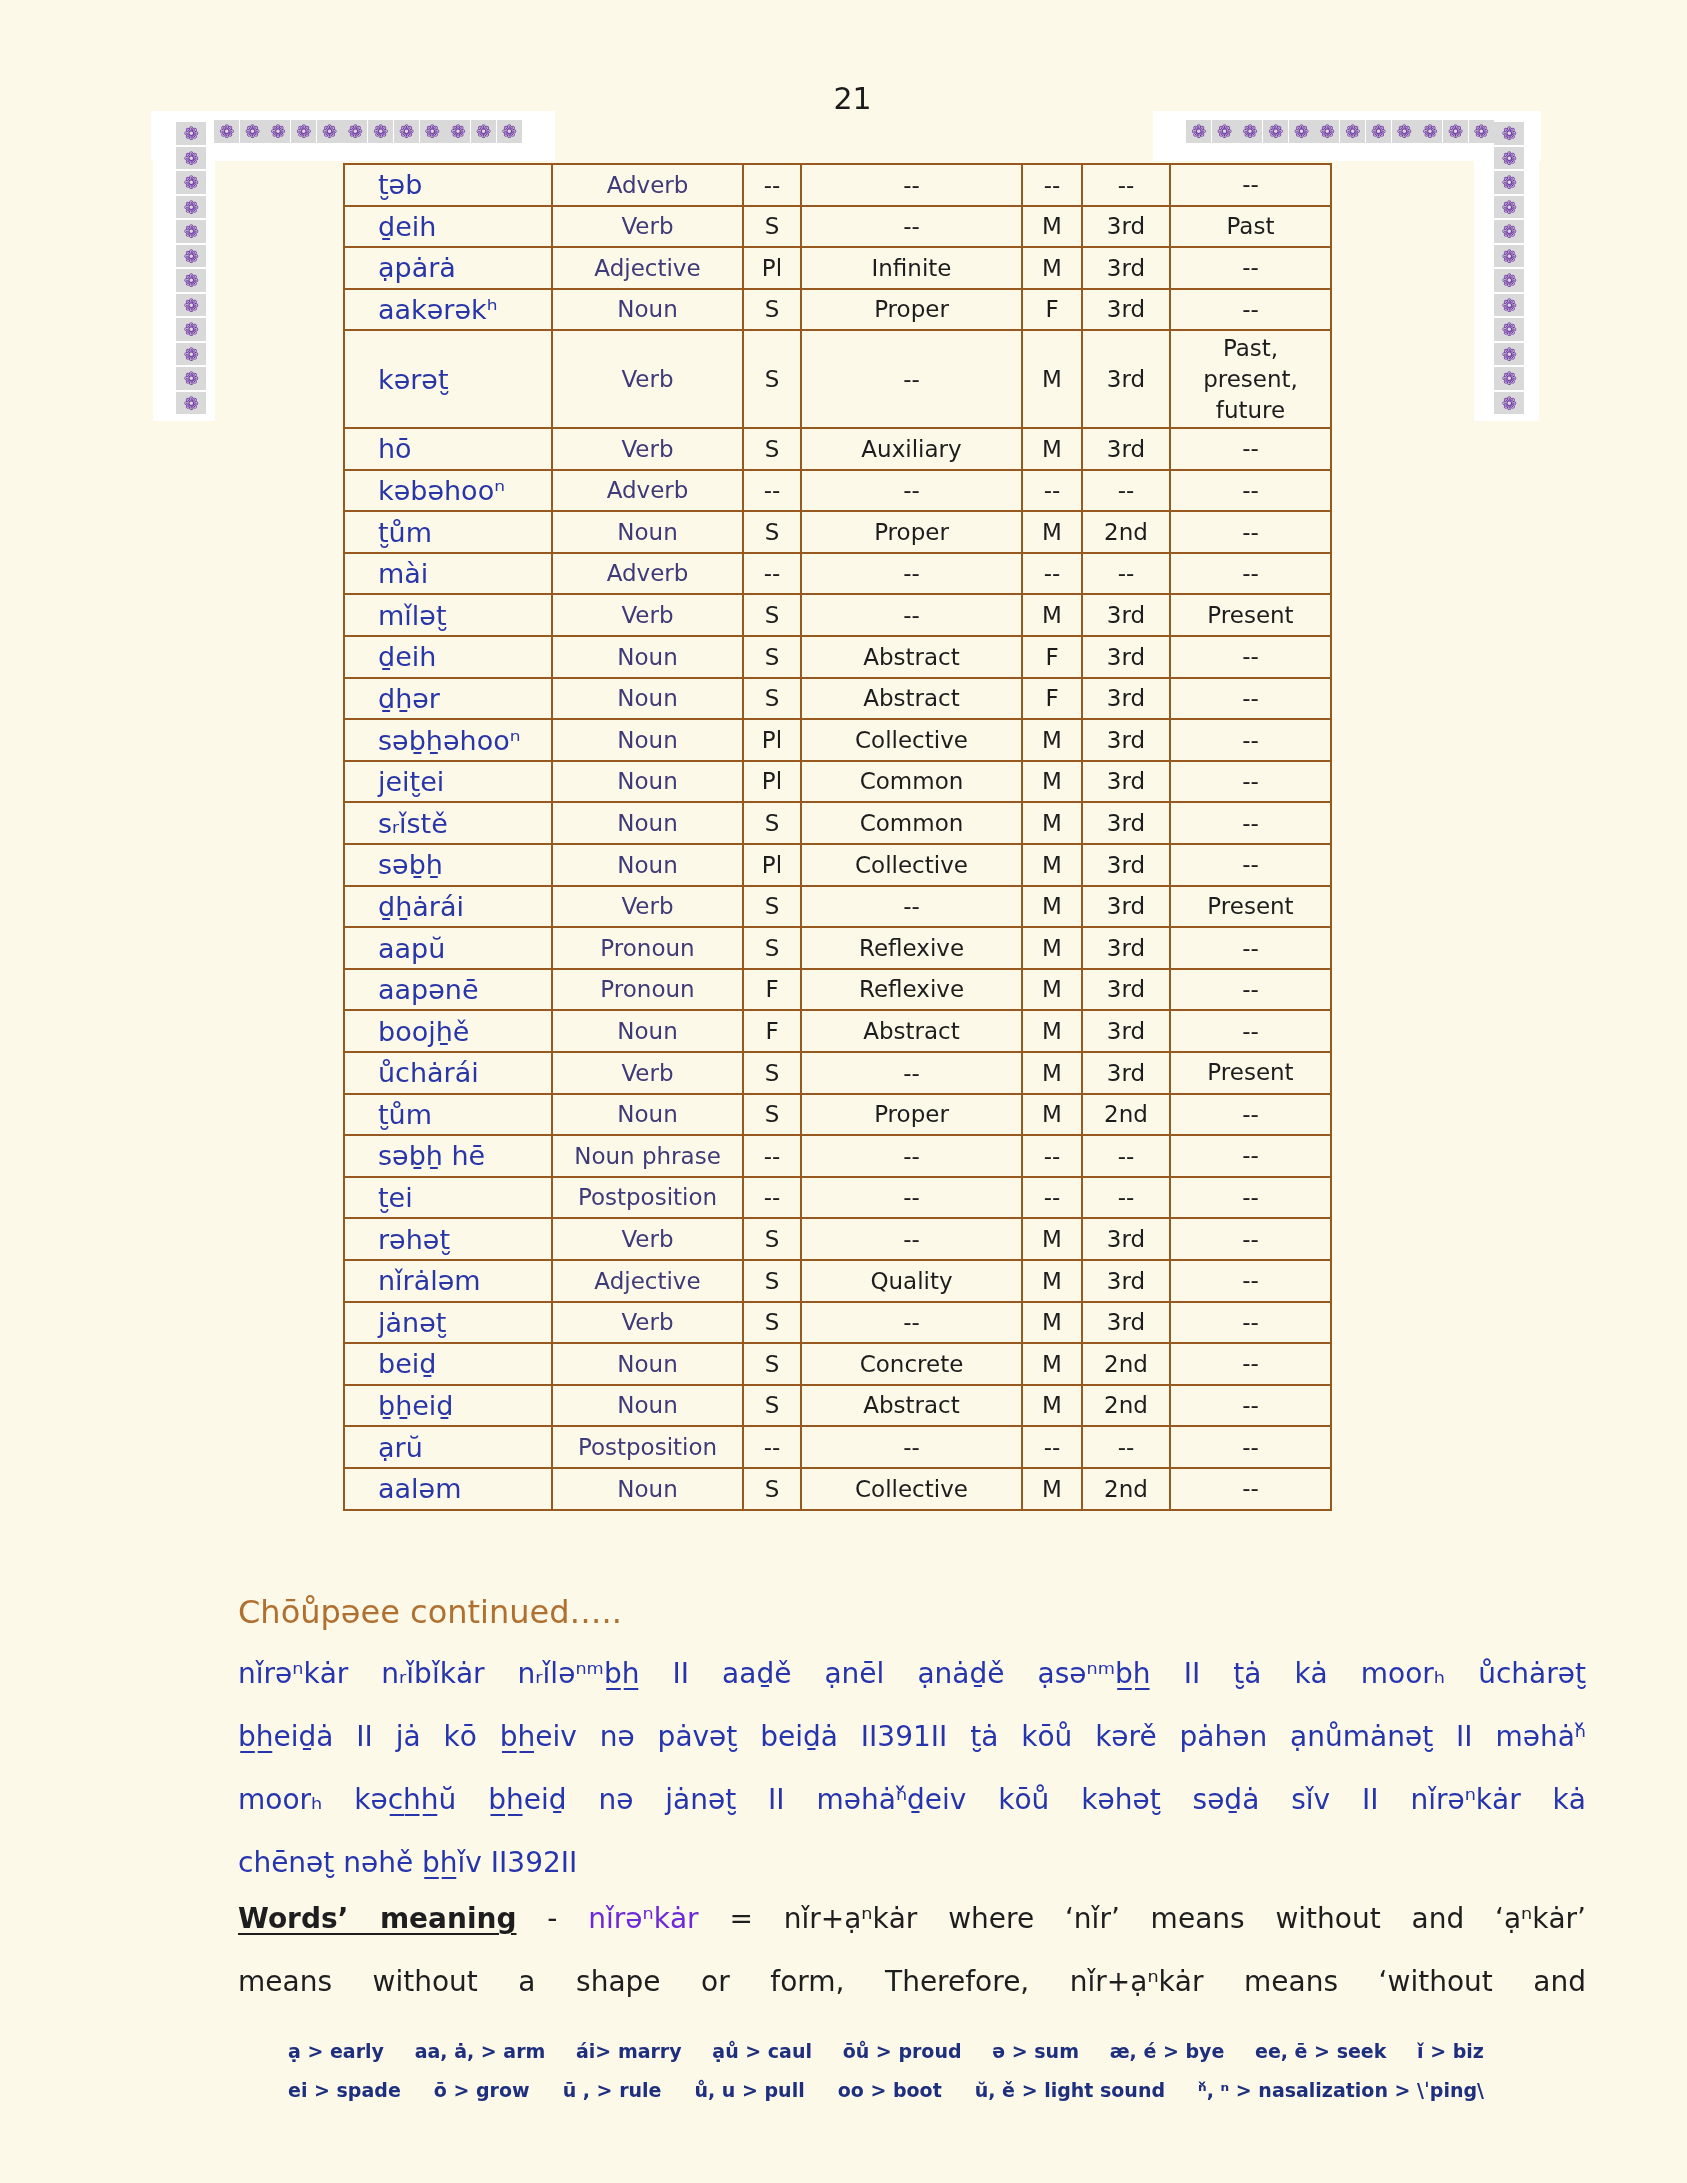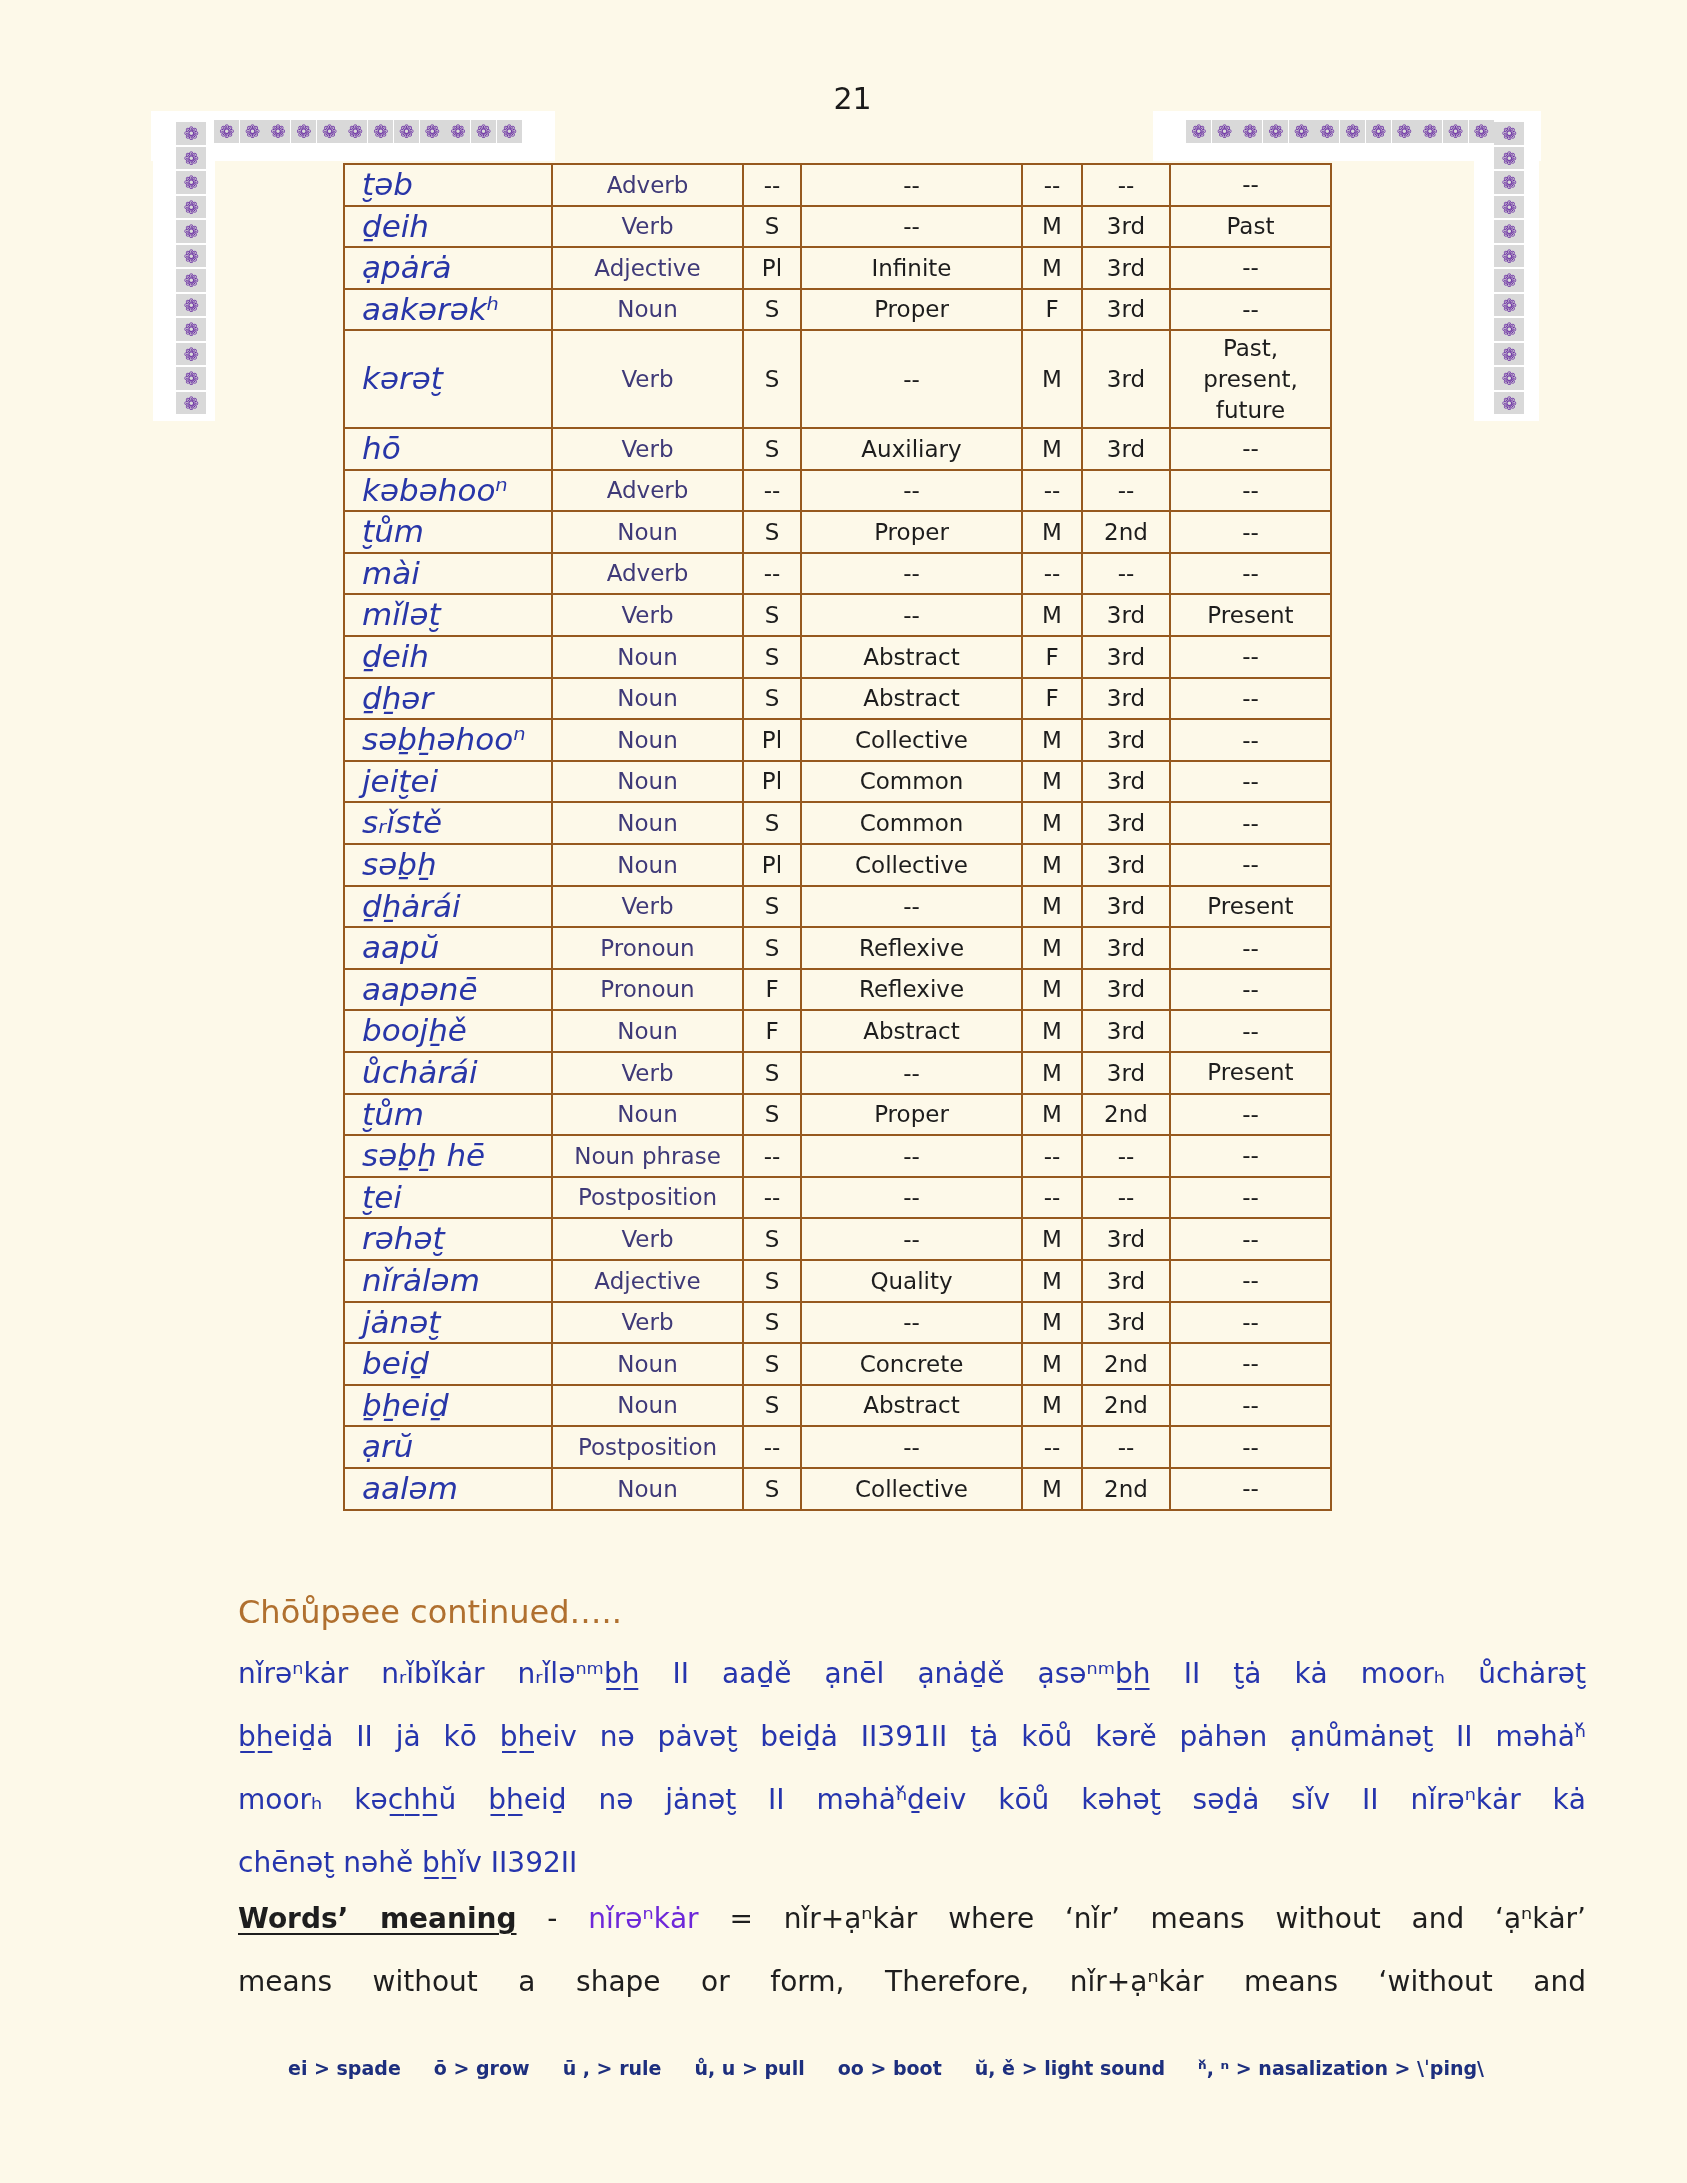--- a/index.html
+++ b/index.html
@@ -47,22 +47,22 @@
     border:1.3px solid #96591f;
   }
   .gram-table td{
     border:1.3px solid #96591f;
     height:37px;padding:1.3px 5.3px;
     text-align:center;vertical-align:middle;
     font-size:23px;color:#1d1d1d;line-height:1.15;
     overflow:hidden;
   }
   .gram-table td.c-word{
-    text-align:left;padding-left:17px;
-    color:#2836a8;font-size:31px;font-style:italic;
+    text-align:left;padding-left:33px;
+    color:#2836a8;font-size:27px;
   }
   .gram-table td.c-pos{color:#3f3a78;}
   .gram-table td.c-tense{white-space:pre-line;line-height:1.35;}
 
   
   .heading{
     left:238px;top:1593px;
     font-size:32px;color:#b0702f;
   }
 
@@ -470,20 +470,31 @@
     <div class="vline just">moorₕ kəc̲h̲h̲ŭ b̲h̲eiḏ nə jȧnət̮ II məhȧⁿ̌ḏeiv kōů kəhət̮ səḏȧ sǐv II nǐrəⁿkȧr kȧ</div>
     <div class="vline">chēnət̮ nəhě b̲h̲ǐv II392II</div>
   </div>
 
   <div class="abs meaning">
     <div class="mline just"><span class="m-label">Words’ meaning</span><span> - </span><span class="m-term">nǐrəⁿkȧr</span><span> = nǐr+ạⁿkȧr where ‘nǐr’ means without and ‘ạⁿkȧr’</span></div>
     <div class="mline just">means without a shape or form, Therefore, nǐr+ạⁿkȧr means ‘without and</div>
   </div>
 
   <div class="abs legend">
+    <div class="legend-row" id="legend-row-1">
+        <span>ạ &gt; early</span>
+        <span>aa, ȧ, &gt; arm</span>
+        <span>ái&gt; marry</span>
+        <span>ạů &gt; caul</span>
+        <span>ōů &gt; proud</span>
+        <span>ə &gt; sum</span>
+        <span>æ, é &gt; bye</span>
+        <span>ee, ē &gt; seek</span>
+        <span>ǐ &gt; biz</span>
+      </div>
     <div class="legend-row" id="legend-row-2">
         <span>ei &gt; spade</span>
         <span>ō &gt; grow</span>
         <span>ū , &gt; rule</span>
         <span>ů, u &gt; pull</span>
         <span>oo &gt; boot</span>
         <span>ŭ, ě &gt; light sound</span>
         <span>ⁿ̌, ⁿ &gt; nasalization &gt; \ˈping\</span>
       </div>
   </div>

